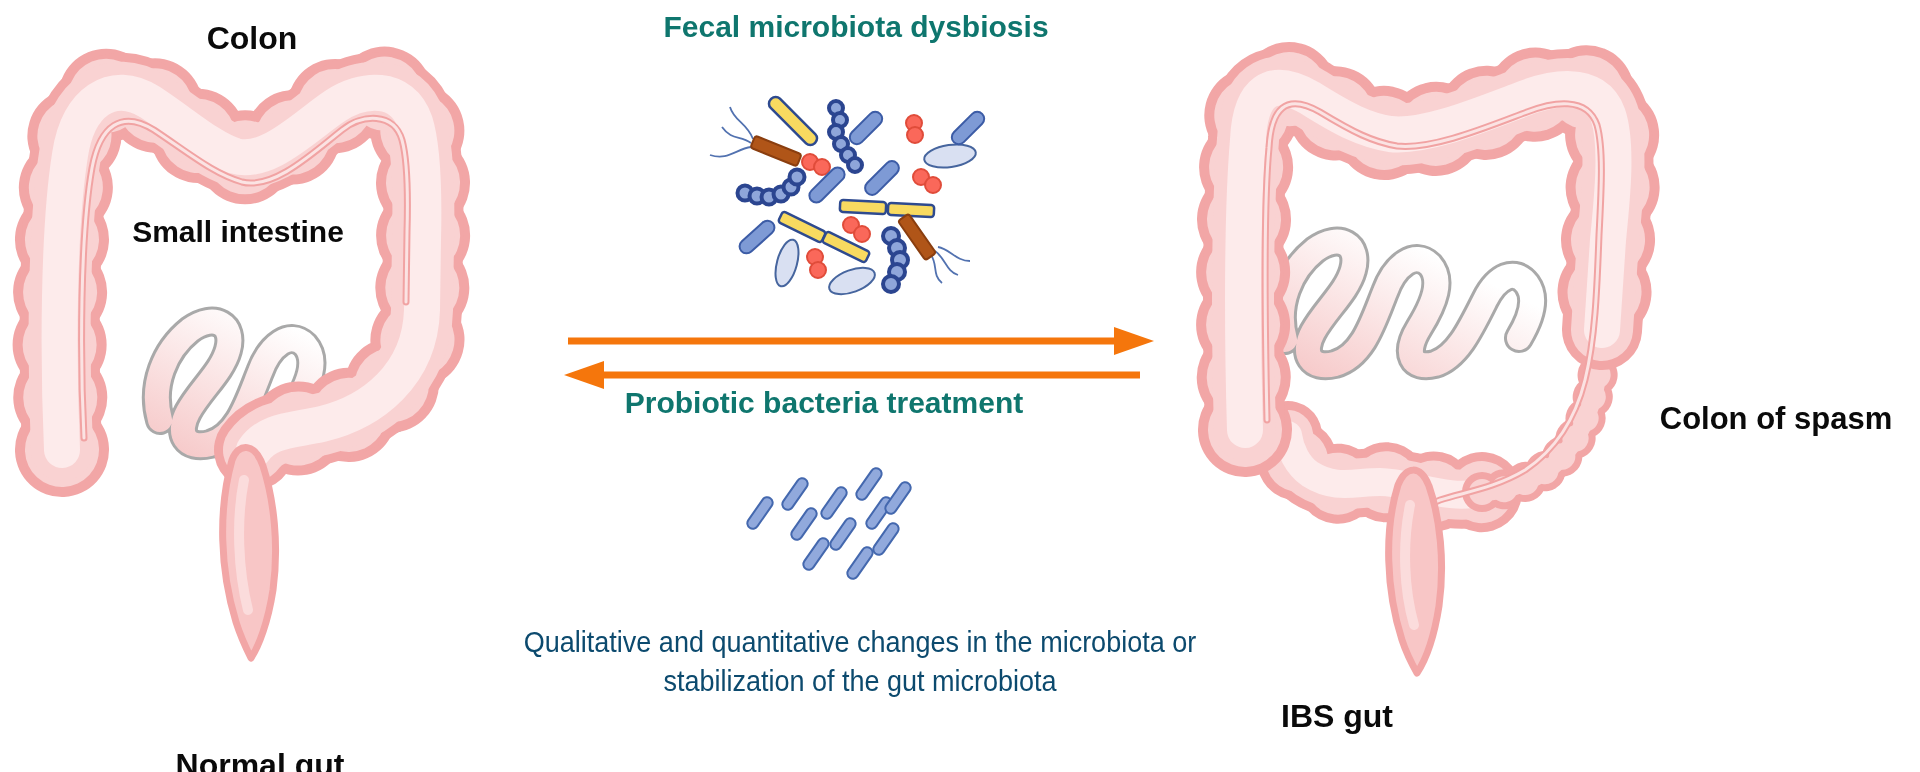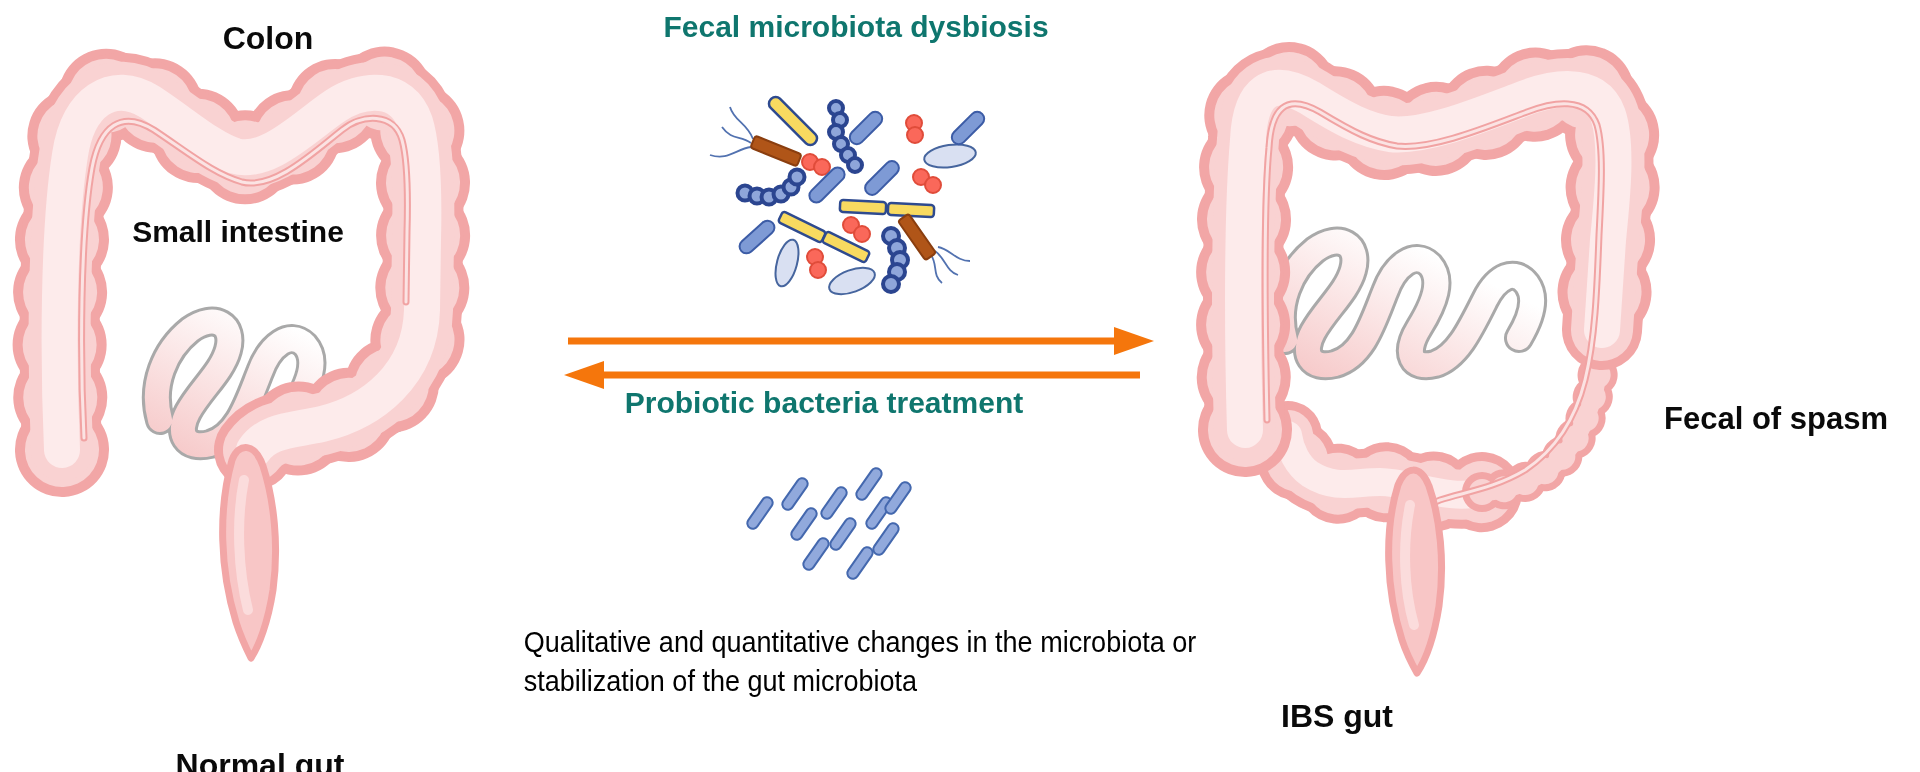--- a/index.html
+++ b/index.html
@@ -10,21 +10,21 @@
   .abs{position:absolute;}
   .label{
     position:absolute;transform:translate(-50%,-50%);
     font-weight:700;color:#0a0a0a;white-space:nowrap;letter-spacing:0px;
   }
   .label.big{font-size:32px;}
   .label.mid{font-size:30px;}
   .title{color:#0f766e;}
   .caption{
     position:absolute;left:860px;top:622px;transform:translateX(-50%);
-    color:#000000;font-size:30px;line-height:39px;
+    text-align:center;color:#0c4a6e;font-size:30px;line-height:39px;
     font-weight:400;white-space:nowrap;
   }
   .caption span{display:block;transform:scaleX(0.9);transform-origin:center;}
   svg{position:absolute;overflow:visible;}
 </style>
 </head>
 <body>
 
 <svg class="abs" style="left:0px;top:30px" width="470" height="690" viewBox="0 0 470 690">
   <defs>
@@ -258,30 +258,30 @@
       </g>
     <g transform="translate(120,103) rotate(-55)">
         <rect x="-18" y="-5.5" width="36" height="11" rx="5.5"></rect>
       </g>
     <g transform="translate(158,38) rotate(-55)">
         <rect x="-18" y="-5.5" width="36" height="11" rx="5.5"></rect>
       </g>
   </g>
 </svg>
 
-<div class="label big" style="left:268px;top:38px">Colon</div>
+<div class="label big" style="left:252px;top:38px">Colon</div>
 
 <div class="label mid" style="left:238px;top:232px">Small intestine</div>
 
 <div class="label big" style="left:260px;top:765px">Normal gut</div>
 
 <div class="label mid title" style="left:856px;top:27px">Fecal microbiota dysbiosis</div>
 
 <div class="label mid title" style="left:824px;top:403px">Probiotic bacteria treatment</div>
 
-<div class="label big" style="left:1776px;top:419px;font-size:31px">Fecal of spasm</div>
+<div class="label big" style="left:1776px;top:419px;font-size:31px">Colon of spasm</div>
 
 <div class="label big" style="left:1337px;top:716px">IBS gut</div>
 
 <div class="caption">
   <span>Qualitative and quantitative changes in the microbiota or</span>
   <span>stabilization of the gut microbiota</span>
 </div>
 
 </body></html>

